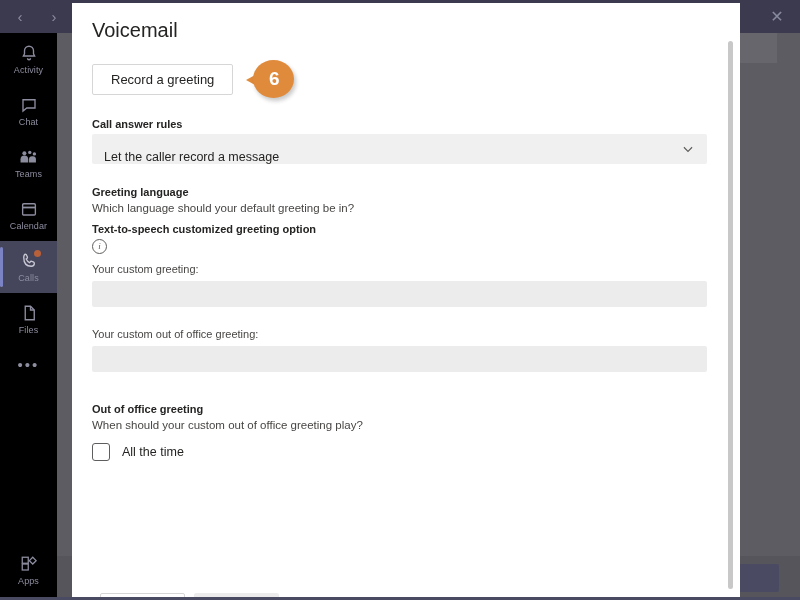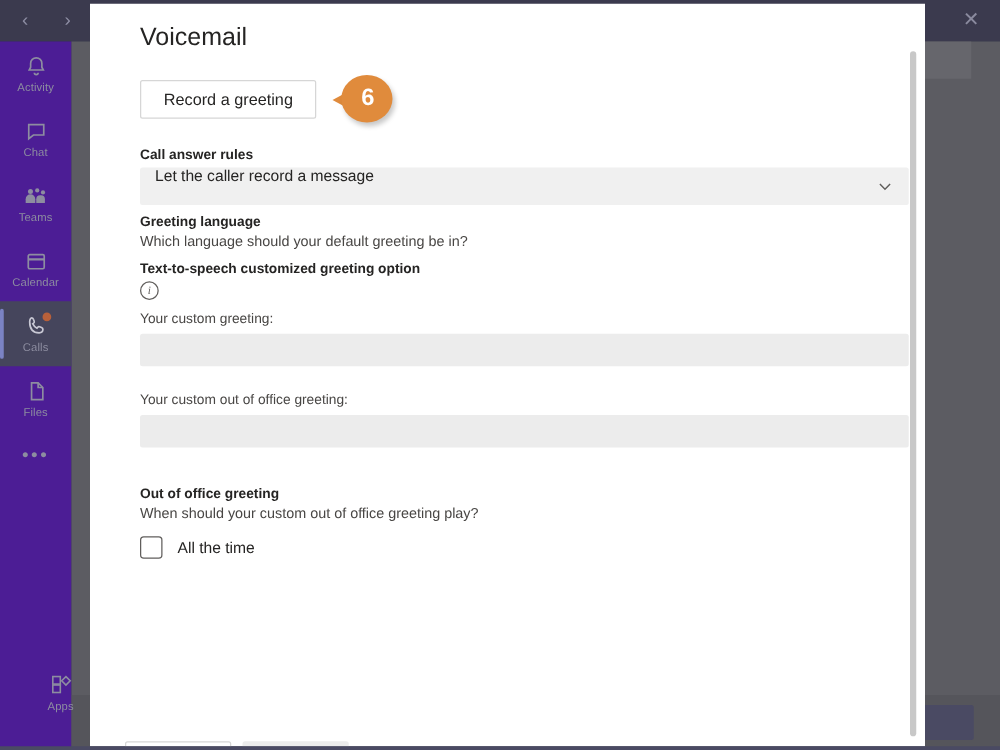--- a/index.html
+++ b/index.html
@@ -56,25 +56,25 @@
     width: 11px; height: 11px;
     border: 1.5px solid #8a8a9e;
   }
   .win-btn .xs { font-size: 16px; line-height: 1; color: #8a8a9e; }
 
   
   .rail {
     position: absolute;
     left: 0; top: 33px;
     width: 57px; height: 567px;
-    background: #4c1d95;
+    background: #000000;
     z-index: 4;
   }
   .rail-top { position: absolute; top: 0; left: 0; width: 57px; }
-  .rail-bottom { position: absolute; bottom: 20px; left: 0; width: 77px; margin-left: 20px; }
+  .rail-bottom { position: absolute; bottom: 4px; left: 0; width: 77px; }
 
   .rail-item {
     position: relative;
     width: 57px; height: 52px;
     display: flex;
     flex-direction: column;
     align-items: center;
     justify-content: center;
     color: #8d8da0;
     font-size: 9px;
@@ -167,21 +167,21 @@
     z-index: 10;
     overflow: hidden;
   }
   .dialog-body {
     position: relative;
     width: 668px;
     height: 594px;
     padding: 16px 0 0 0;
     box-sizing: border-box;
   }
-  .pad { padding-left: 40px; padding-right: 40px; }
+  .pad { padding-left: 20px; padding-right: 40px; }
 
   .dlg-title {
     font-size: 20px;
     color: #252423;
     margin: 0 0 18px 0;
     font-weight: 400;
   }
   .dlg-sub {
     font-size: 12.5px;
     color: #252423;
@@ -262,26 +262,26 @@
     margin: 8px 0 6px 0;
   }
 
   .select {
     position: relative;
     width: 615px;
     height: 30px;
     background: #f0f0f0;
     border-radius: 2px;
     display: flex;
-    align-items: flex-start;
+    align-items: flex-end;
     padding: 0 12px;
     box-sizing: border-box;
     font-size: 12.5px;
     color: #252423;
-    margin-bottom: 8px;
+    margin-bottom: 22px;
     cursor: pointer;
   }
   .select .chev {
     position: absolute;
     right: 12px; top: 0;
     height: 30px;
     display: flex; align-items: center;
     color: #605e5c;
   }
 

